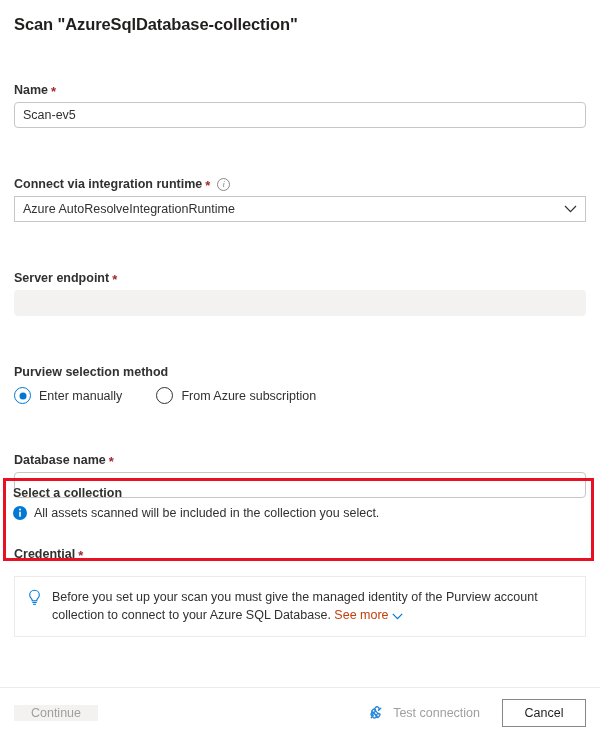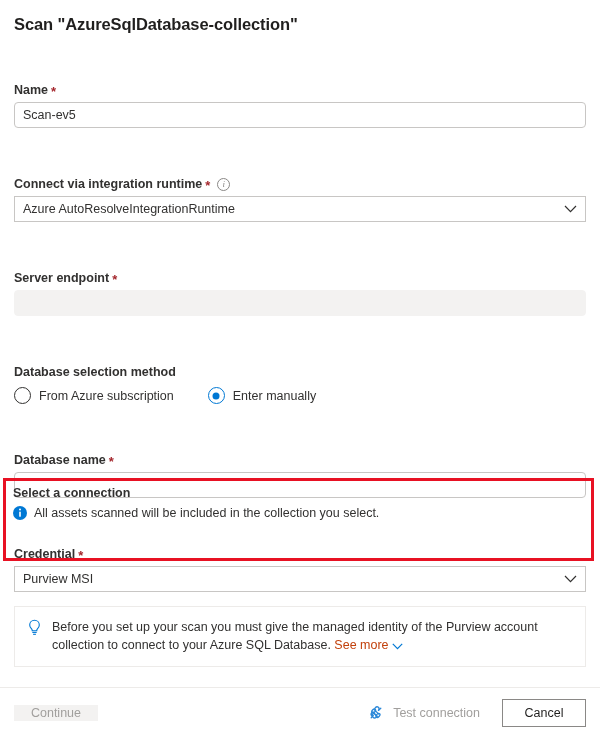--- a/index.html
+++ b/index.html
@@ -330,54 +330,46 @@
     <div class="field-block">
       <div class="label-row">
         <span>Server endpoint</span>
         <span class="req">*</span>
       </div>
       <input class="text-input disabled" type="text" disabled="" value="" style="">
     </div>
 
     <div class="field-block">
       <div class="label-row">
-        <span>Database selection method</span>
+        <span>Purview selection method</span>
       </div>
       <div class="radio-row">
+        <div class="radio-item">
+          <span class="radio-circle sel"></span>
+          <span class="radio-label">Enter manually</span>
+        </div>
         <div class="radio-item">
           <span class="radio-circle"></span>
           <span class="radio-label">From Azure subscription</span>
         </div>
-        <div class="radio-item">
-          <span class="radio-circle sel"></span>
-          <span class="radio-label">Enter manually</span>
-        </div>
       </div>
     </div>
 
     <div class="field-block">
       <div class="label-row">
         <span>Database name</span>
         <span class="req">*</span>
       </div>
       <input class="text-input" type="text" value="" style="">
     </div>
 
     <div class="field-block">
       <div class="label-row">
         <span>Credential</span>
         <span class="req">*</span>
-      </div>
-      <div class="select-wrap">
-        <div class="select-box">Purview MSI</div>
-        <span class="chev">
-          <svg width="13" height="8" viewBox="0 0 13 8">
-              <polyline points="1,1 6.5,6.6 12,1" fill="none" stroke="#323130" stroke-width="1.2"></polyline>
-            </svg>
-        </span>
       </div>
     </div>
 
     <div class="banner">
       <span class="banner-icon">
         <svg width="15" height="17" viewBox="0 0 15 17">
           <path d="M7.5 1.2c-2.7 0-4.8 2.1-4.8 4.7 0 1.7 0.9 2.9 1.7 3.8 0.5 0.6 0.8 1 0.8 1.5v0.6h4.6v-0.6c0-0.5 0.3-0.9 0.8-1.5 0.8-0.9 1.7-2.1 1.7-3.8 0-2.6-2.1-4.7-4.8-4.7z" fill="none" stroke="#0078d4" stroke-width="1.1"></path>
           <line x1="5.3" y1="13.4" x2="9.7" y2="13.4" stroke="#0078d4" stroke-width="1.1"></line>
           <line x1="6.1" y1="15.3" x2="8.9" y2="15.3" stroke="#0078d4" stroke-width="1.1"></line>
         </svg>
@@ -388,21 +380,21 @@
               <polyline points="0.8,0.8 5.5,5.6 10.2,0.8" fill="none" stroke="#0078d4" stroke-width="1.2"></polyline>
             </svg></span>
       </span>
     </div>
 
   </div>
 
   <div class="highlight-box"></div>
 
   <div class="collection-section">
-    <div class="coll-label">Select a connection</div>
+    <div class="coll-label">Select a collection</div>
     <div class="coll-note">
       <span class="info-dot">
         <svg width="14" height="14" viewBox="0 0 14 14">
           <circle cx="7" cy="7" r="7" fill="#0078d4"></circle>
           <rect x="6.2" y="5.7" width="1.6" height="5" fill="#ffffff"></rect>
           <circle cx="7" cy="3.6" r="1" fill="#ffffff"></circle>
         </svg>
       </span>
       <span>All assets scanned will be included in the collection you select.</span>
     </div>

